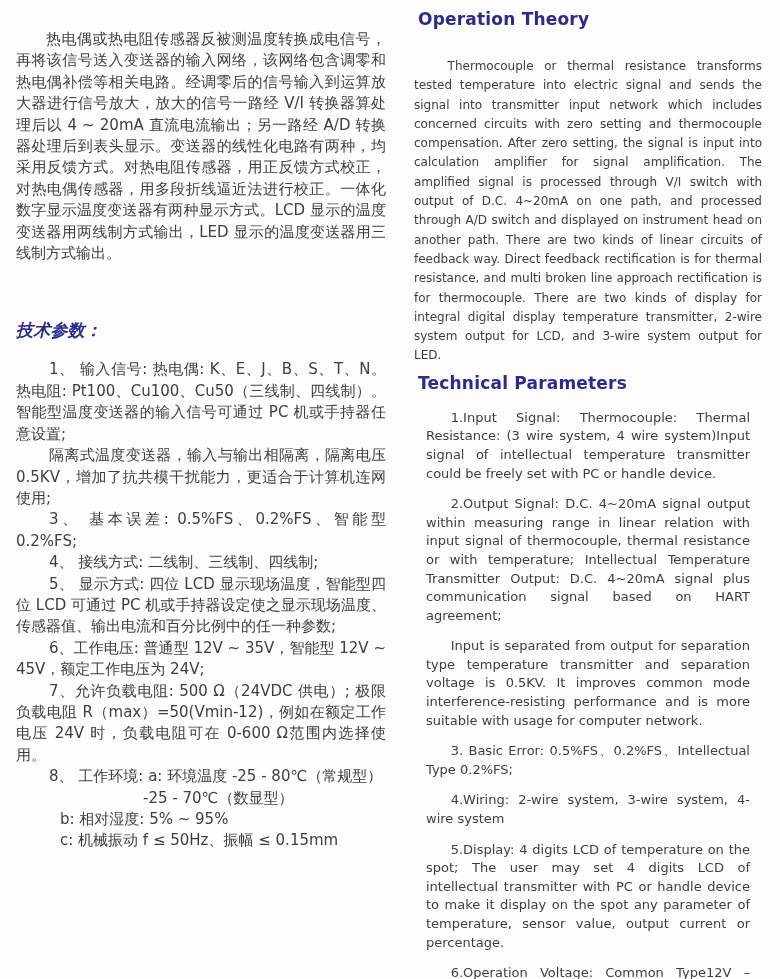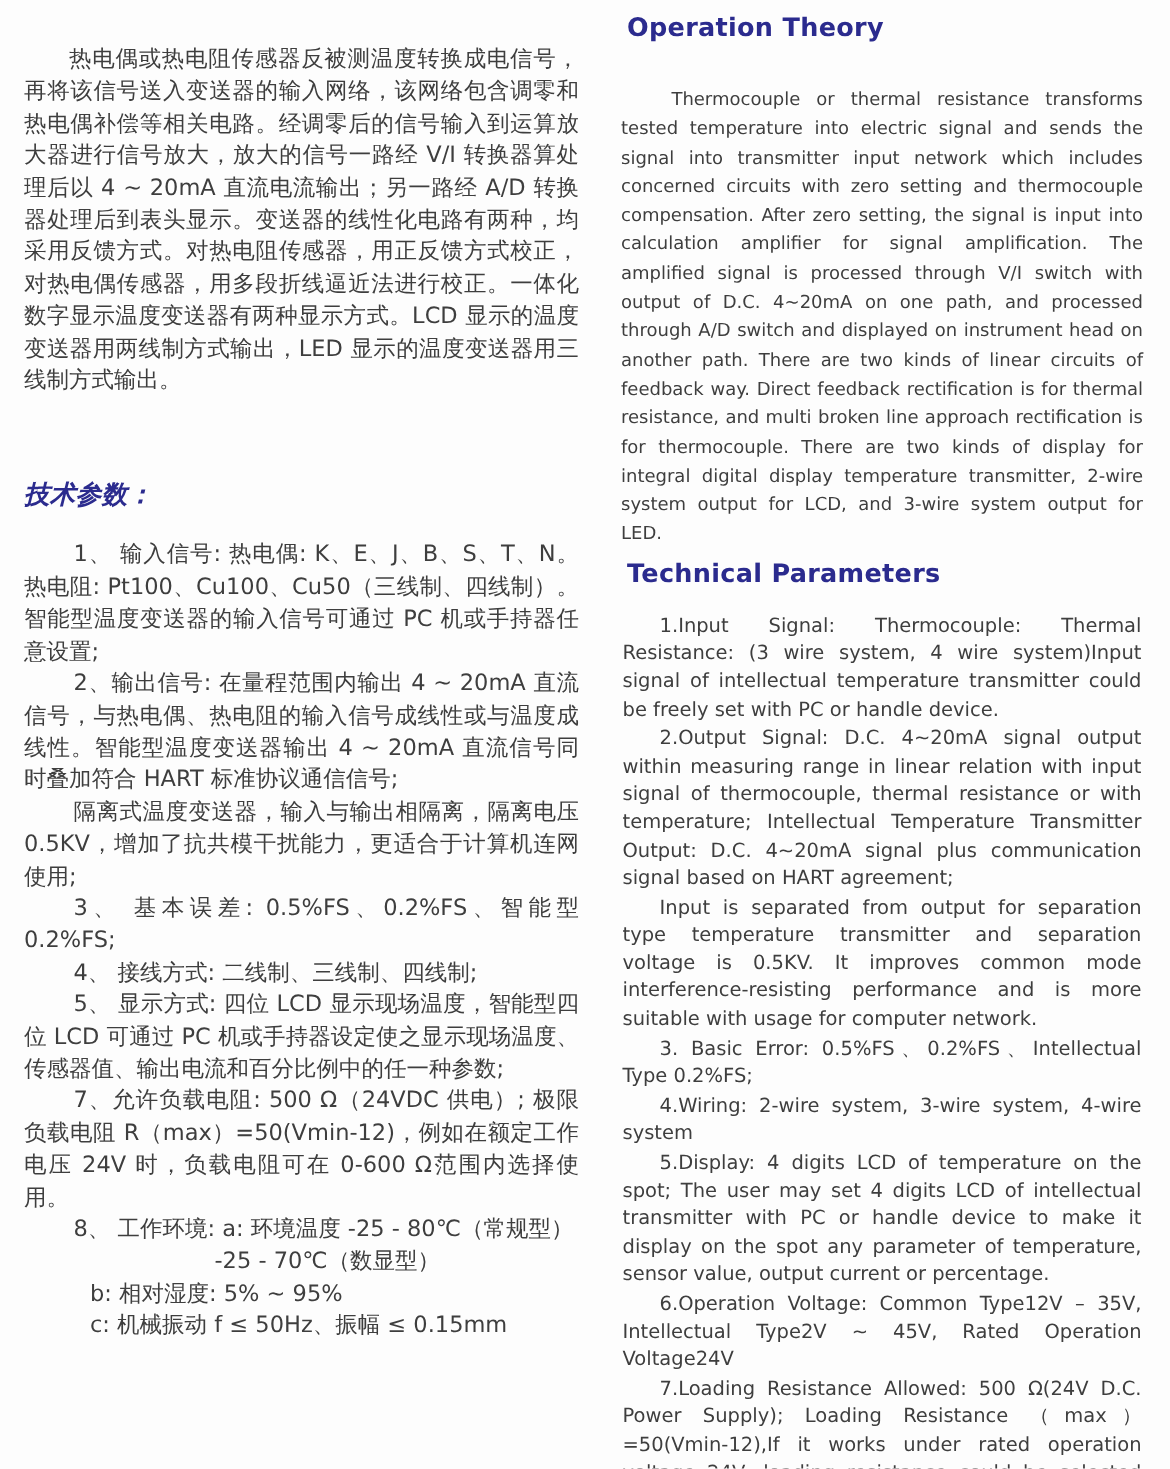--- a/index.html
+++ b/index.html
@@ -59,41 +59,41 @@
     line-height: 19.3px;
     text-align: justify;
     text-indent: 2.8em;
   }
   .en-h2 { margin-top: 6px; }
   .en-items {
     margin-top: 14px;
     font-size: 13px;
     line-height: 18.6px;
   }
-  .en-items p { margin: 1px; text-align: justify; }
+  .en-items p { margin: 12px; text-align: justify; }
   .en-indent  { text-indent: 1.9em; }
 </style>
 </head>
 <body>
 
 <div class="page">
 
   <div class="col-left">
 
     <p class="cn-intro">热电偶或热电阻传感器反被测温度转换成电信号，再将该信号送入变送器的输入网络，该网络包含调零和热电偶补偿等相关电路。经调零后的信号输入到运算放大器进行信号放大，放大的信号一路经 V/I 转换器算处理后以 4 ~ 20mA 直流电流输出；另一路经 A/D 转换器处理后到表头显示。变送器的线性化电路有两种，均采用反馈方式。对热电阻传感器，用正反馈方式校正，对热电偶传感器，用多段折线逼近法进行校正。一体化数字显示温度变送器有两种显示方式。LCD 显示的温度变送器用两线制方式输出，LED 显示的温度变送器用三线制方式输出。</p>
 
     <h2 class="heading cn-h2">技术参数：</h2>
 
     <div class="cn-items">
       <p class="cn-indent">1、 输入信号: 热电偶: K、E、J、B、S、T、N。热电阻:  Pt100、Cu100、Cu50（三线制、四线制）。智能型温度变送器的输入信号可通过 PC 机或手持器任意设置;</p>
-      <p class="cn-indent">2、输出信号: 在量程范围内输出 4 ~ 20mA 直流信号，与热电偶、热电阻的输入信号成线性或与温度成线性。智能型温度变送器输出 4 ~ 20mA 直流信号同时叠加符合 HART 标准协议通信信号;</p>
       <p class="cn-indent">隔离式温度变送器，输入与输出相隔离，隔离电压 0.5KV，增加了抗共模干扰能力，更适合于计算机连网使用;</p>
       <p class="cn-indent">3、 基本误差: 0.5%FS、0.2%FS、智能型 0.2%FS;</p>
       <p class="cn-indent">4、 接线方式: 二线制、三线制、四线制;</p>
       <p class="cn-indent">5、 显示方式: 四位 LCD 显示现场温度，智能型四位 LCD 可通过 PC 机或手持器设定使之显示现场温度、传感器值、输出电流和百分比例中的任一种参数;</p>
+      <p class="cn-indent">6、工作电压: 普通型 12V ~ 35V，智能型 12V ~ 45V，额定工作电压为 24V;</p>
       <p class="cn-indent">7、允许负载电阻: 500 Ω（24VDC 供电）; 极限负载电阻 R（max）=50(Vmin-12)，例如在额定工作电压 24V 时，负载电阻可在 0-600 Ω范围内选择使用。</p>
       <p class="cn-indent">8、 工作环境: a: 环境温度 -25 - 80℃（常规型）</p>
       <p class="cn-temp">-25 - 70℃（数显型）</p>
       <p class="cn-sub">b: 相对湿度: 5% ~ 95%</p>
       <p class="cn-sub">c: 机械振动 f ≤ 50Hz、振幅 ≤ 0.15mm</p>
 
     </div>
   </div>
 
   <div class="col-right">

